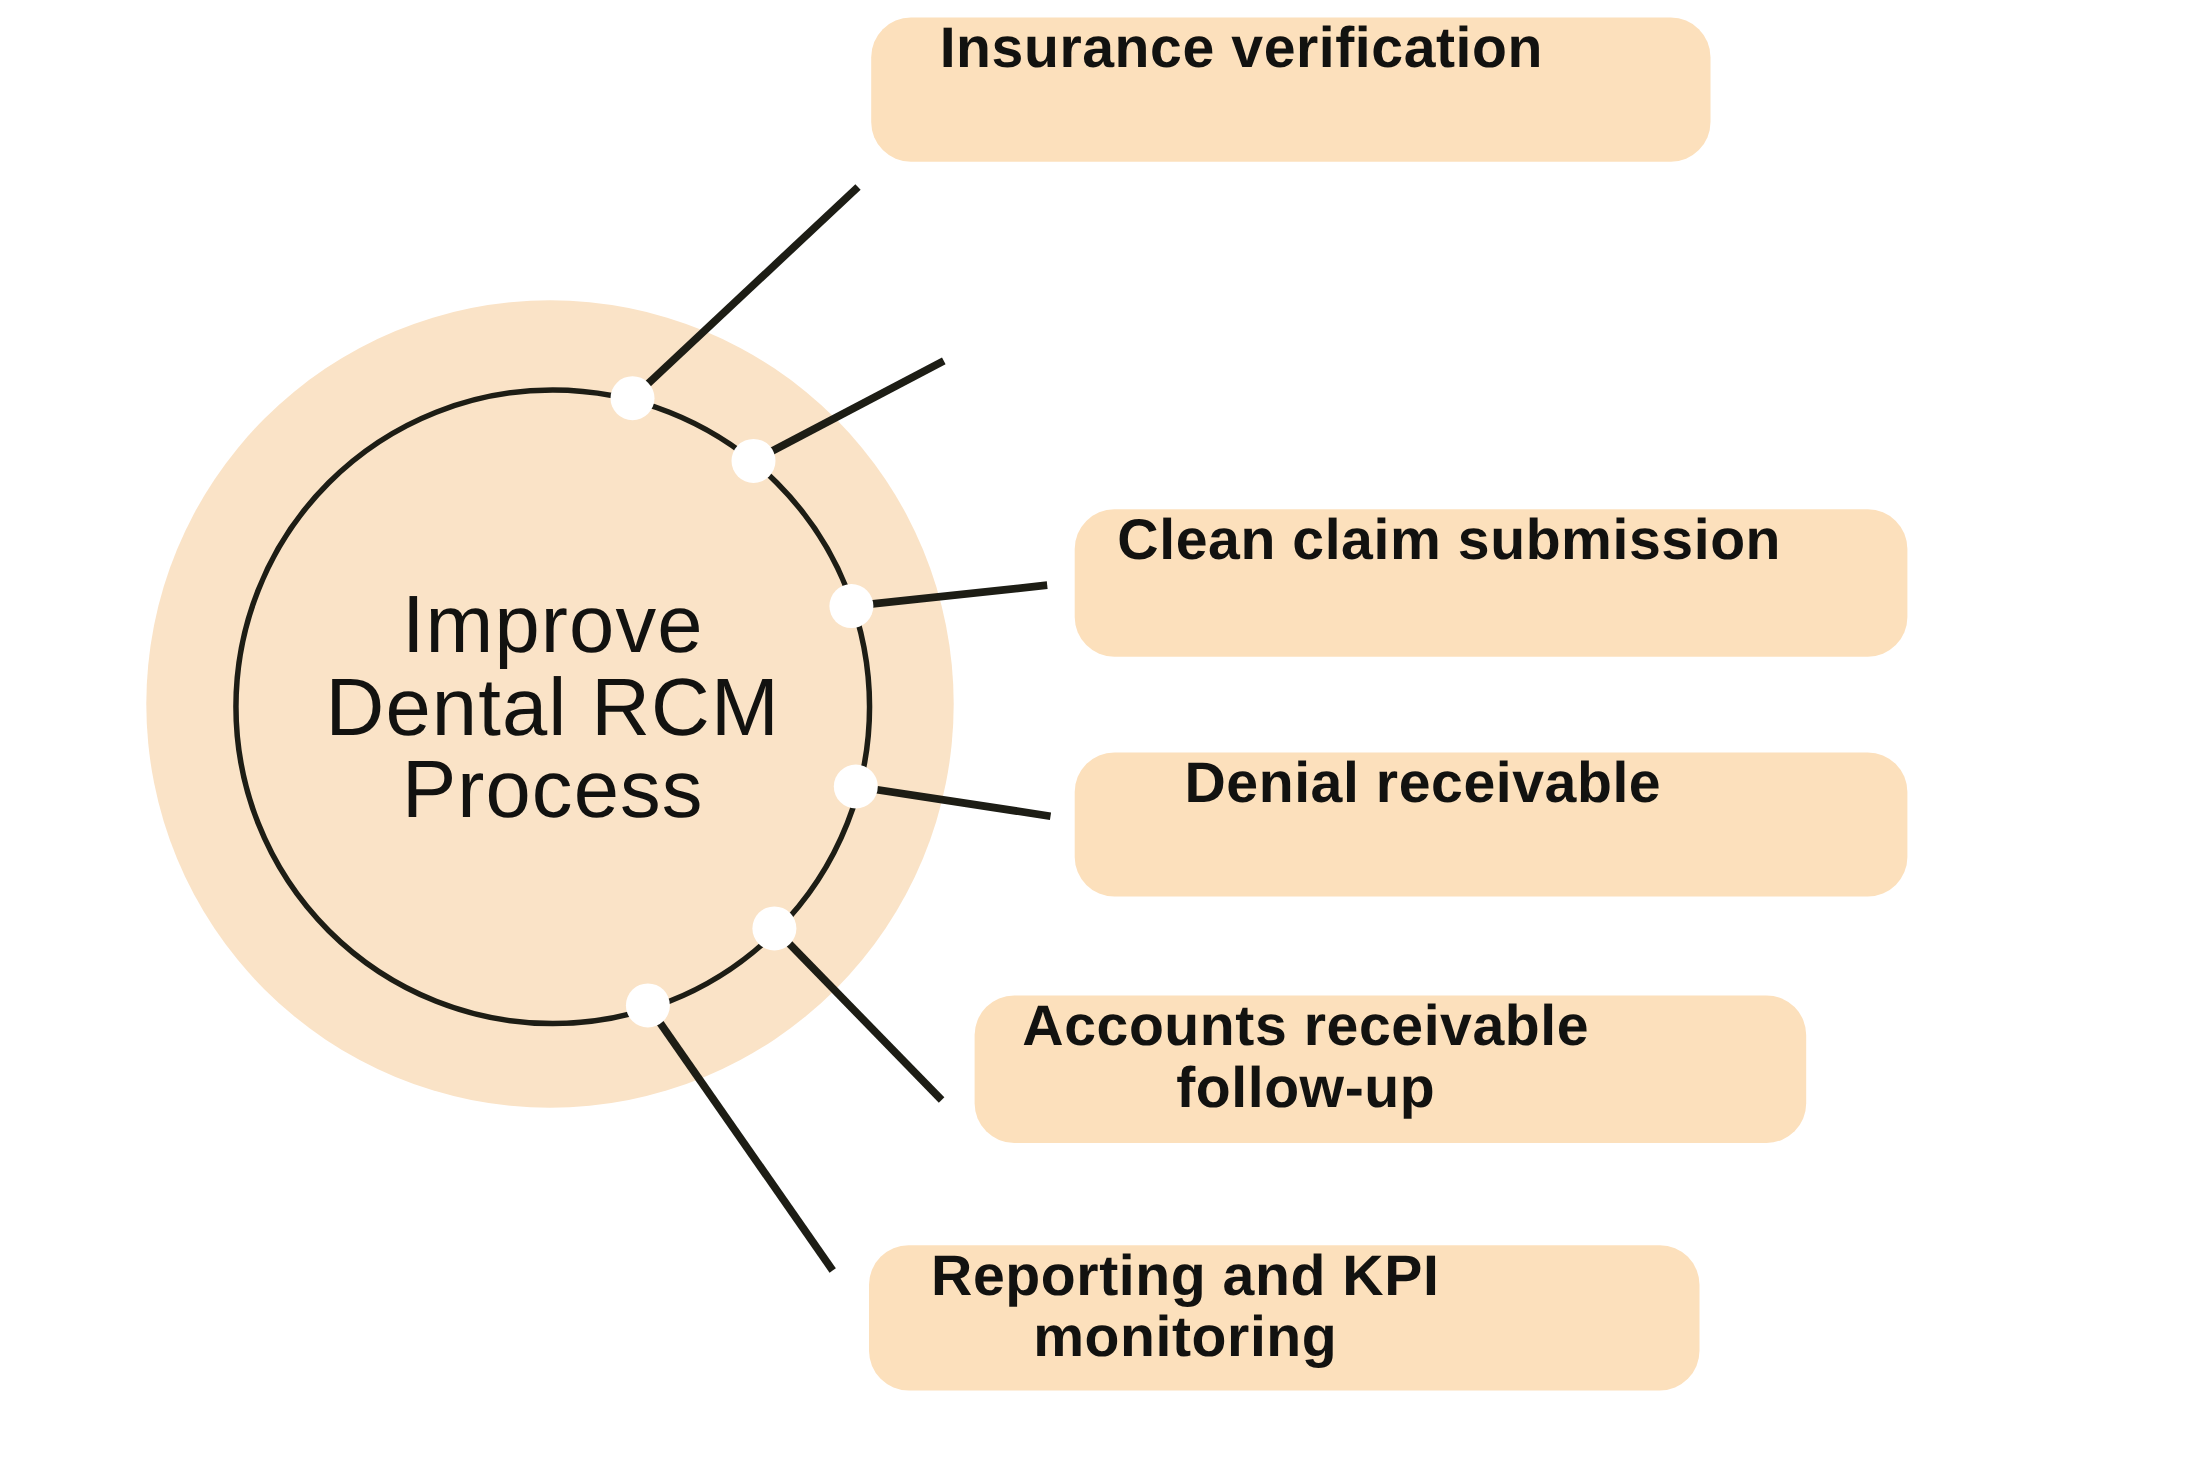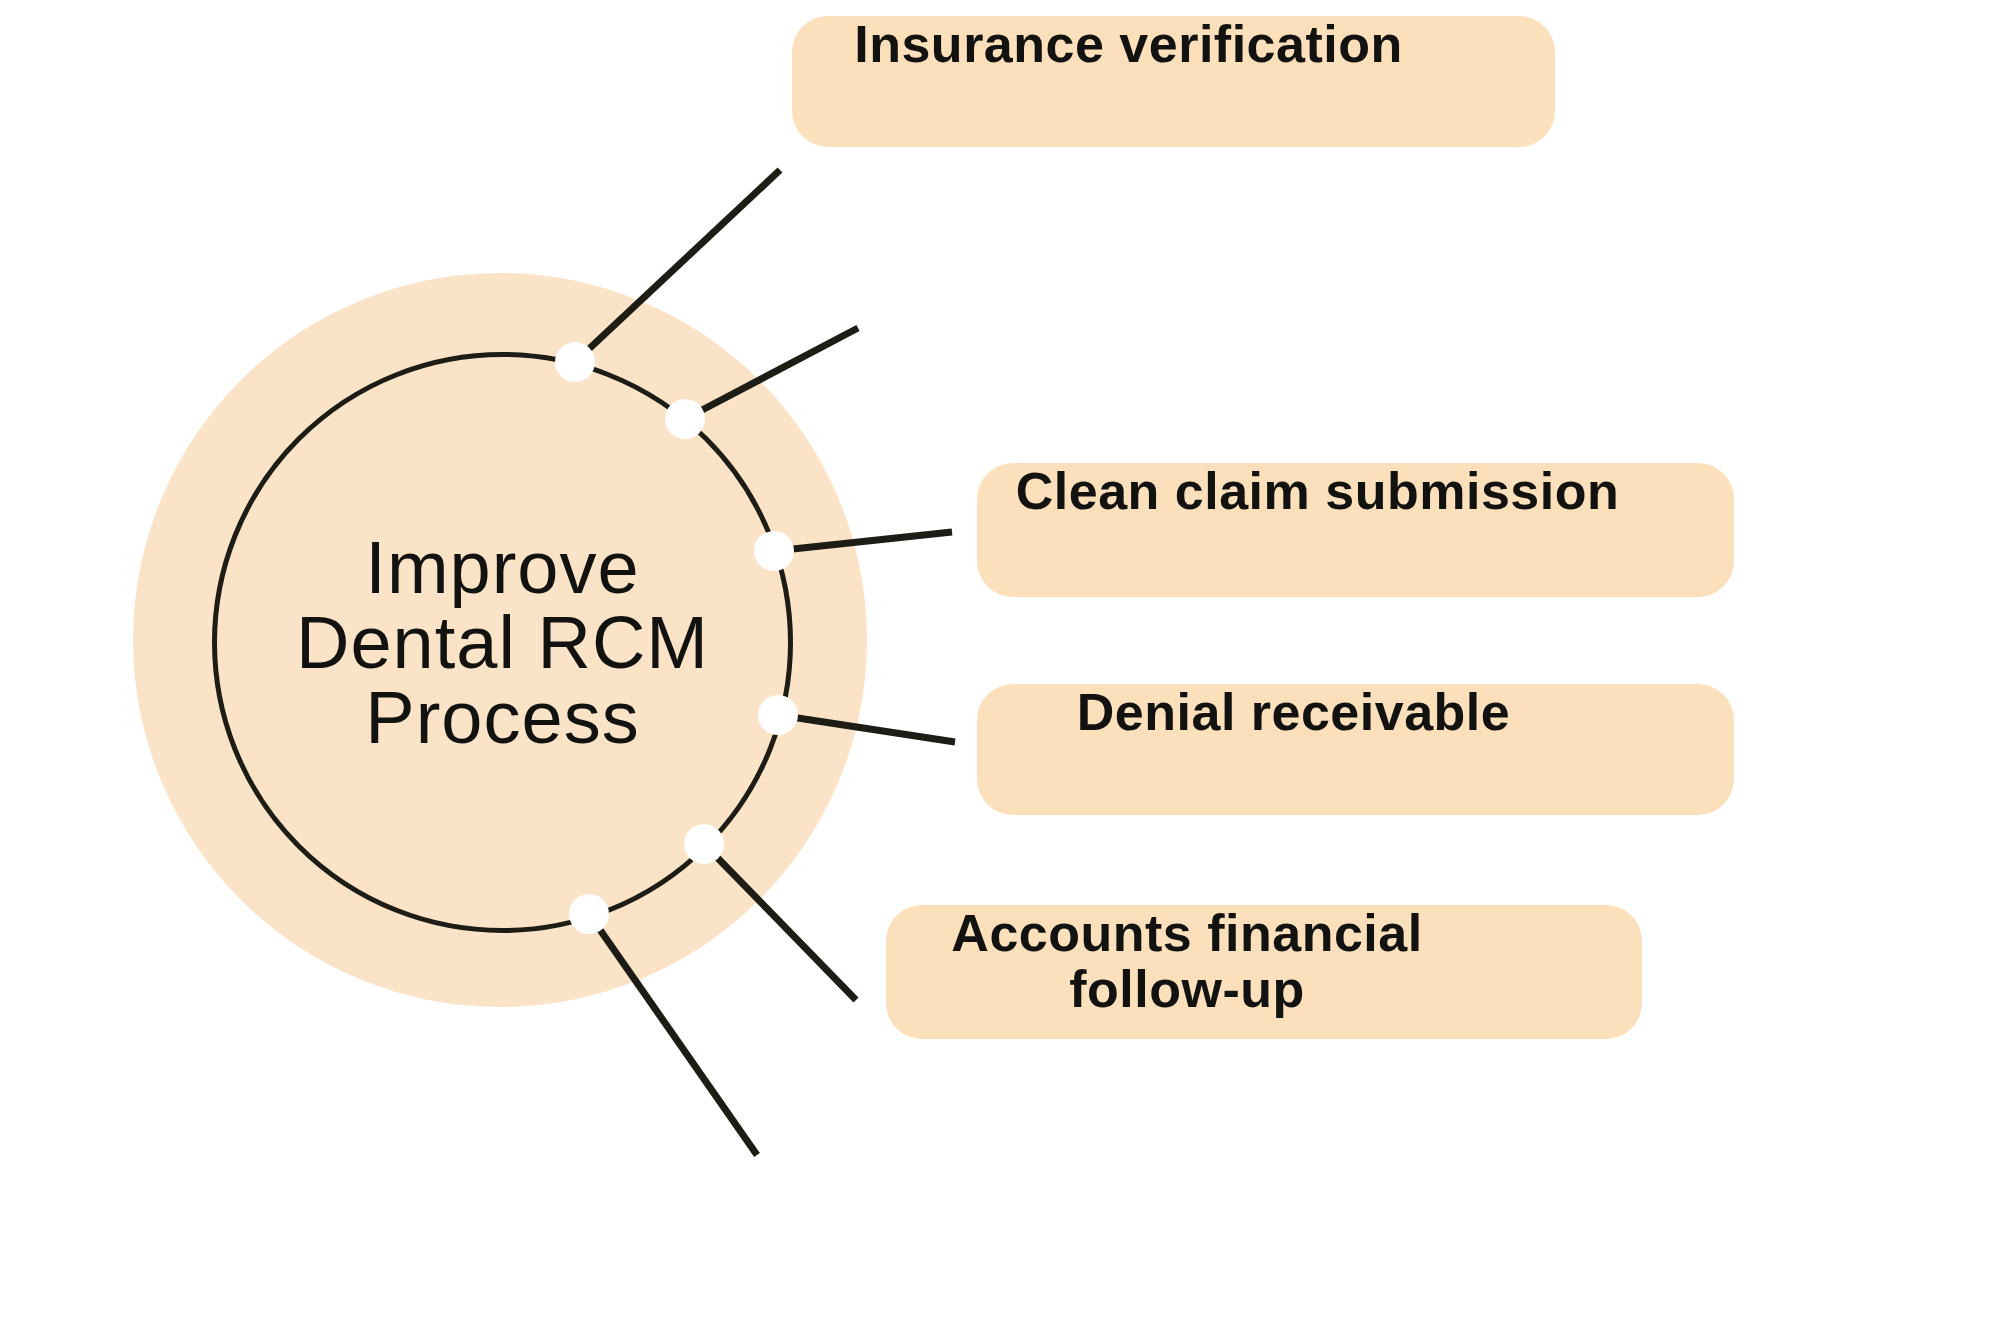--- a/index.html
+++ b/index.html
@@ -89,17 +89,21 @@
   <div class="node-box box-1">
     <span>Insurance verification</span>
   </div>
   <div class="node-box box-3">
     <span>Clean claim submission</span>
   </div>
   <div class="node-box box-4">
     <span>Denial receivable</span>
   </div>
   <div class="node-box box-5">
-    <span>Accounts financial
+    <span>Accounts receivable
 follow-up</span>
+  </div>
+  <div class="node-box box-6">
+    <span>Reporting and KPI
+monitoring</span>
   </div>
 
 </div>
 
 </body></html>

